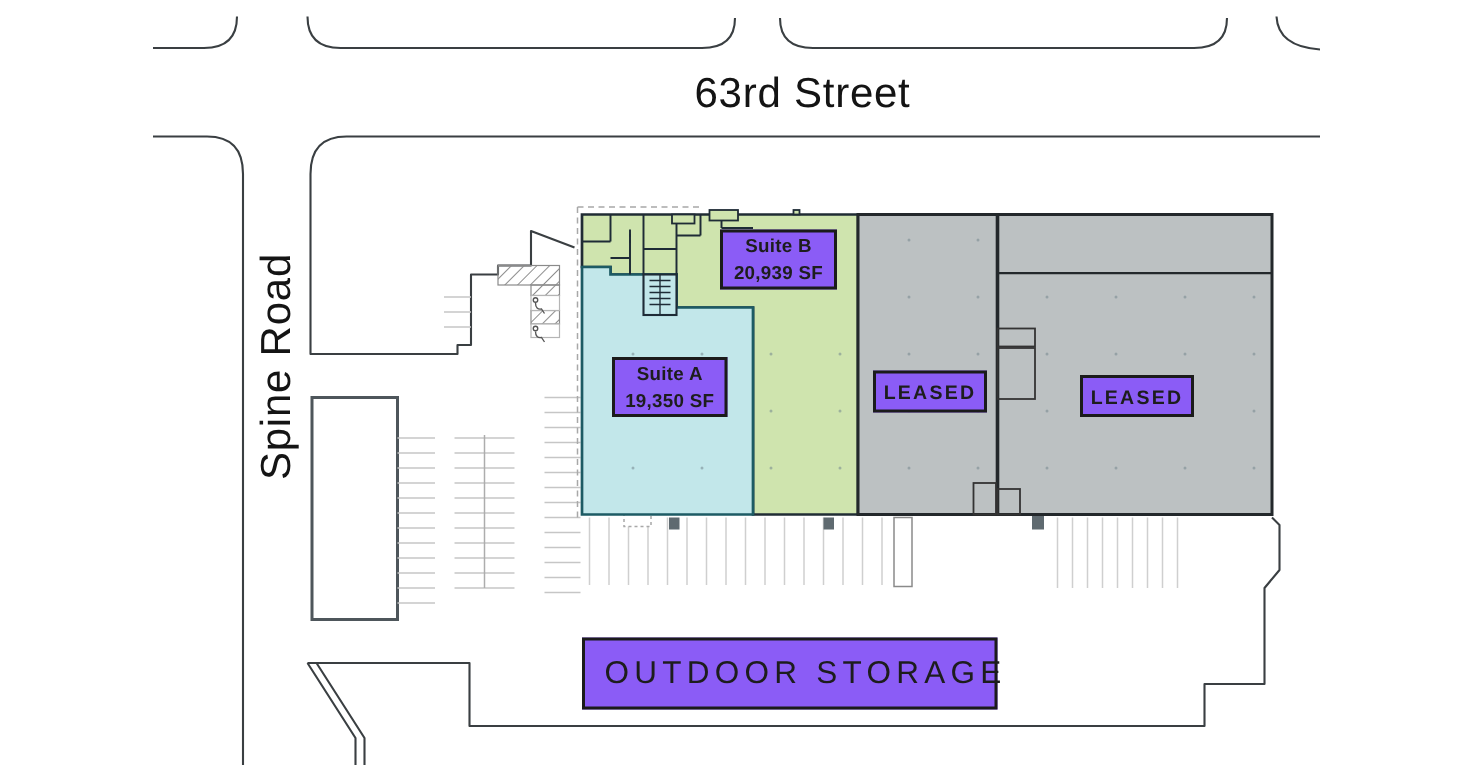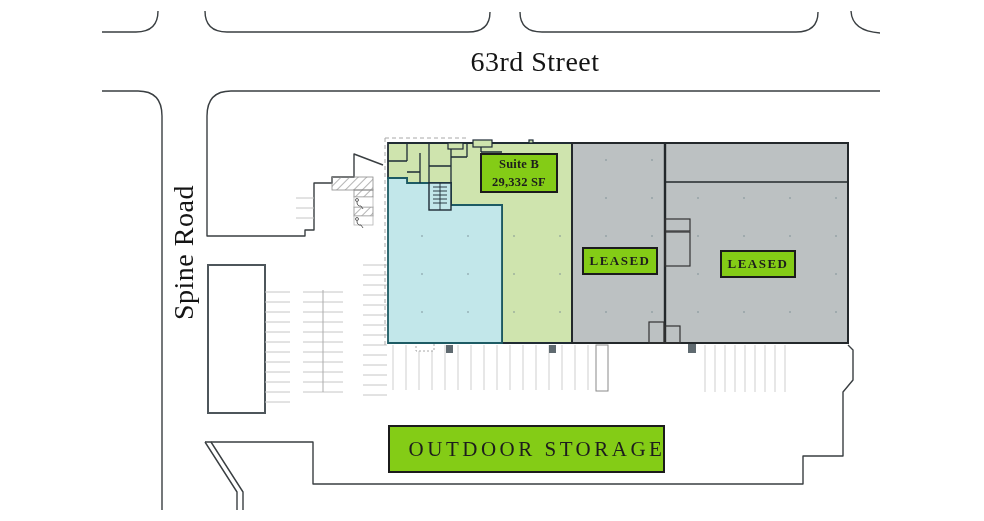--- a/index.html
+++ b/index.html
@@ -1,19 +1,19 @@
 <!DOCTYPE html>
 <html><head>
 <meta charset="utf-8">
 <style>
   html,body{margin:0;padding:0;background:#fff;}
   .stage{position:relative;width:880px;height:521px;background:#ffffff;overflow:hidden;
-         font-family:Liberation Serif, serif;}
+         font-family:Liberation Sans, sans-serif;}
   .stage svg{position:absolute;left:0;top:0;}
-  .label-box{position:absolute;box-sizing:border-box;background:#84cc16;border:2px solid #1b1b1b;
+  .label-box{position:absolute;box-sizing:border-box;background:#8b5cf6;border:2px solid #1b1b1b;
              display:flex;flex-direction:column;align-items:center;justify-content:center;
              color:#1d1d1d;z-index:5;}
   .suite-box{font-size:12.5px;font-weight:600;line-height:1.45;letter-spacing:.2px;text-align:center;}
   .leased-box{font-size:13px;font-weight:600;letter-spacing:1.5px;text-align:center;}
   .storage-box{font-size:21px;font-weight:500;letter-spacing:3.5px;white-space:nowrap;}
   .street-label{position:absolute;color:#141414;font-size:28px;font-weight:500;letter-spacing:.5px;
                 z-index:4;white-space:nowrap;}
   .street-label-top{left:435px;top:46px;width:200px;text-align:center;}
   .street-label-left{left:184px;top:320px;width:0;height:0;}
   .street-label-left span{display:block;white-space:nowrap;transform:translate(-50%,-50%) rotate(-90deg);}
@@ -123,23 +123,27 @@
   </svg>
 
   <div class="street-label street-label-top">63rd Street</div>
 
   <div class="street-label street-label-left">
     <span>Spine Road</span>
   </div>
 
   <div class="label-box suite-box" style="left:480px;top:153px;width:78px;height:40px;">
     <span>Suite B</span>
-    <span>29,332 SF</span>
+    <span>20,939 SF</span>
   </div>
 
+  <div class="label-box suite-box" style="left:408px;top:238px;width:77px;height:40px;">
+    <span>Suite A</span>
+    <span>19,350 SF</span>
+  </div>
 
   <div class="label-box leased-box" style="left:582px;top:247px;width:76px;height:28px;">
     <span>LEASED</span>
   </div>
 
   <div class="label-box leased-box" style="left:720px;top:250px;width:76px;height:28px;">
     <span>LEASED</span>
   </div>
 
   <div class="label-box storage-box" style="left:388px;top:425px;width:277px;height:48px;padding-left:21px;">

